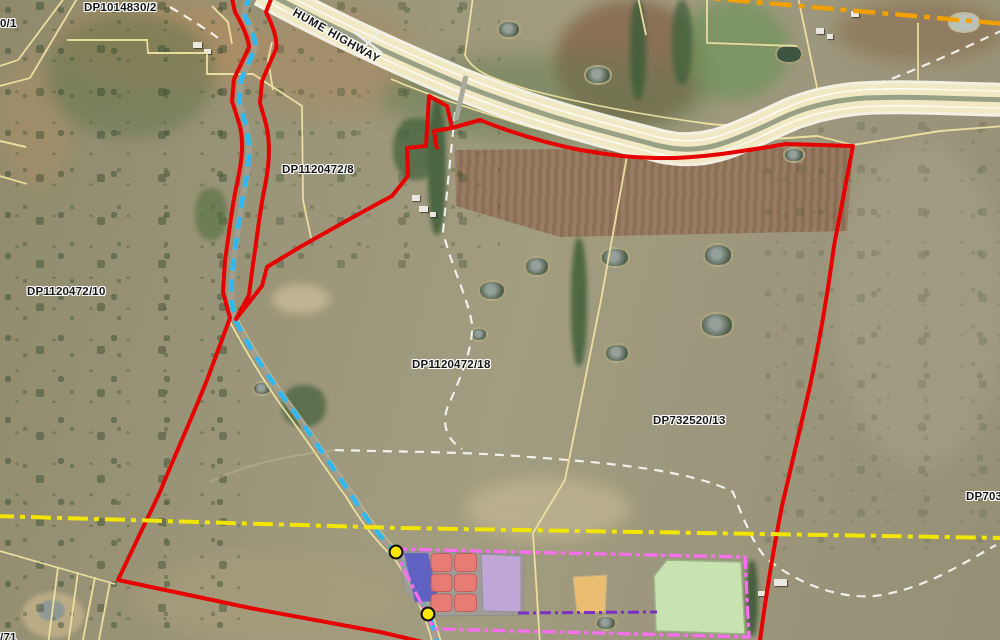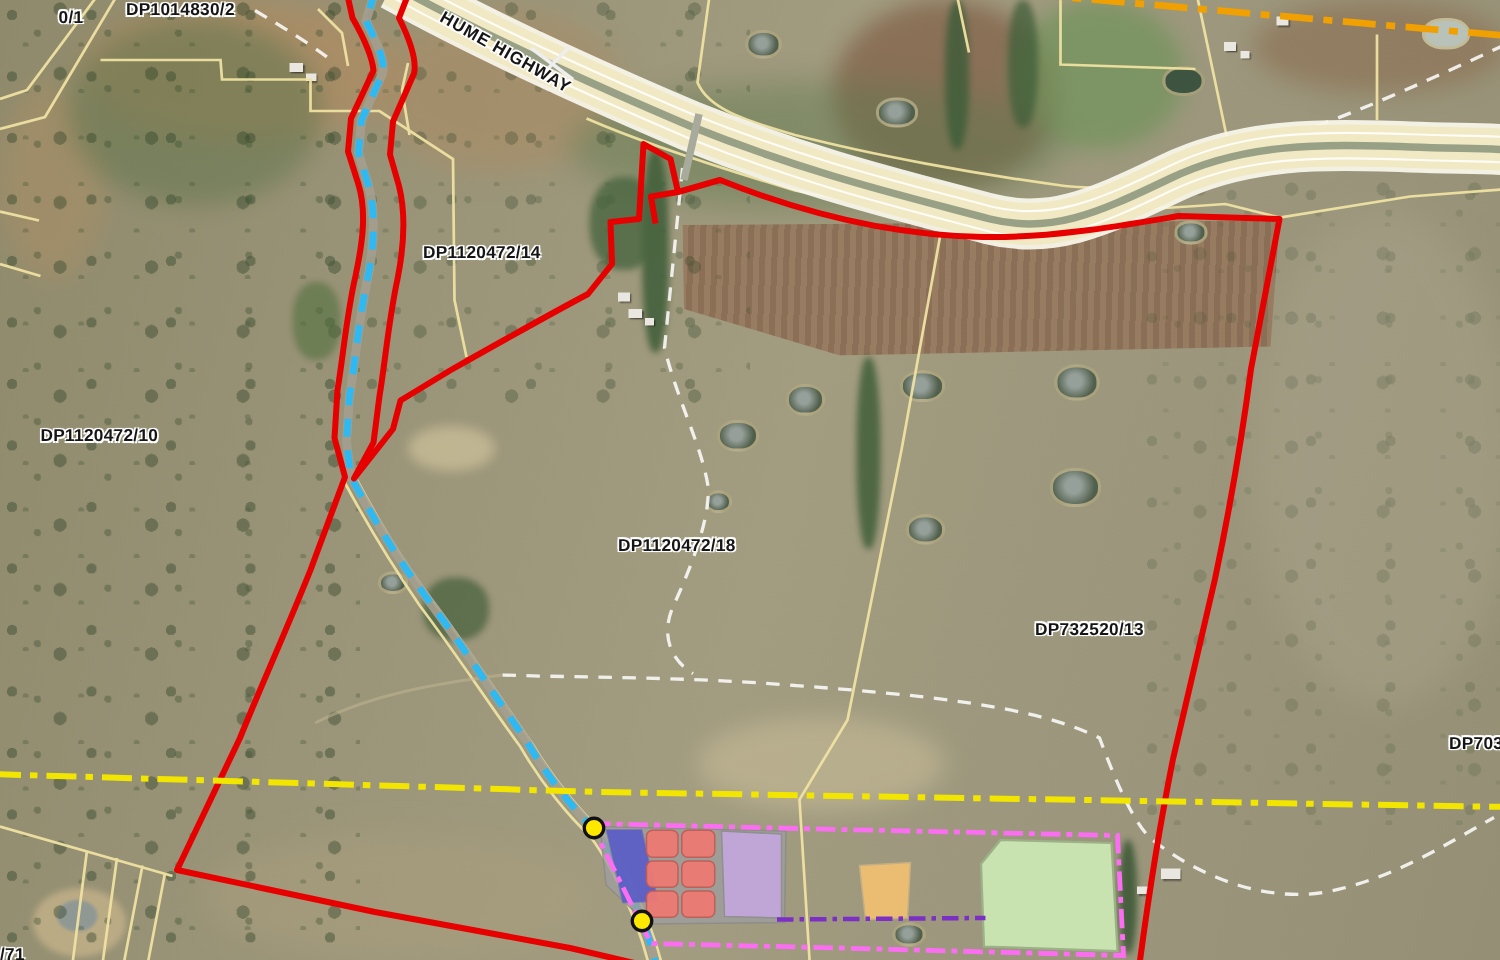--- a/index.html
+++ b/index.html
@@ -161,24 +161,24 @@
 
     <path d="M -6,516 L 400,528 L 1006,538" fill="none" stroke-width="4" stroke-dasharray="20 6 5 6" stroke="#f2e600"></path>
 
     <g stroke="#111111" stroke-width="2.2" fill="#ffe800">
       <circle cx="396" cy="552" r="6.5"></circle>
       <circle cx="428" cy="614" r="6.5"></circle>
     </g>
   </svg>
 
   <div class="layer">
-    <div class="maplabel" style="left:0;top:6px;margin-left:39px;">0/1</div>
+    <div class="maplabel" style="left:0;top:17px;">0/1</div>
     <div class="maplabel" style="left:84px;top:1px;">DP1014830/2</div>
     <div class="maplabel rot" style="left:297px;top:6px;">HUME HIGHWAY</div>
-    <div class="maplabel" style="left:282px;top:163px;">DP1120472/14</div>
+    <div class="maplabel" style="left:282px;top:163px;">DP1120472/8</div>
     <div class="maplabel" style="left:27px;top:285px;">DP1120472/10</div>
     <div class="maplabel" style="left:412px;top:358px;">DP1120472/18</div>
-    <div class="maplabel" style="left:653px;top:414px;margin-left:37px;">DP732520/13</div>
+    <div class="maplabel" style="left:653px;top:414px;">DP732520/13</div>
     <div class="maplabel" style="left:966px;top:490px;">DP7035</div>
     <div class="maplabel" style="left:0;top:631px;">/71</div>
   </div>
 
 </div>
 
 </body></html>

